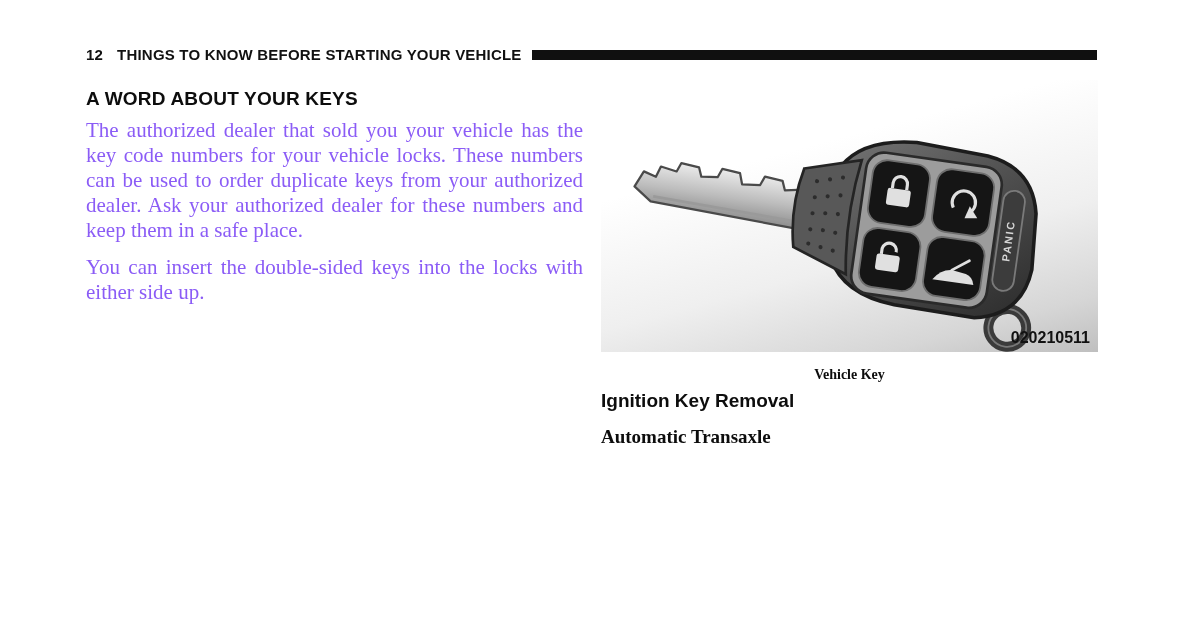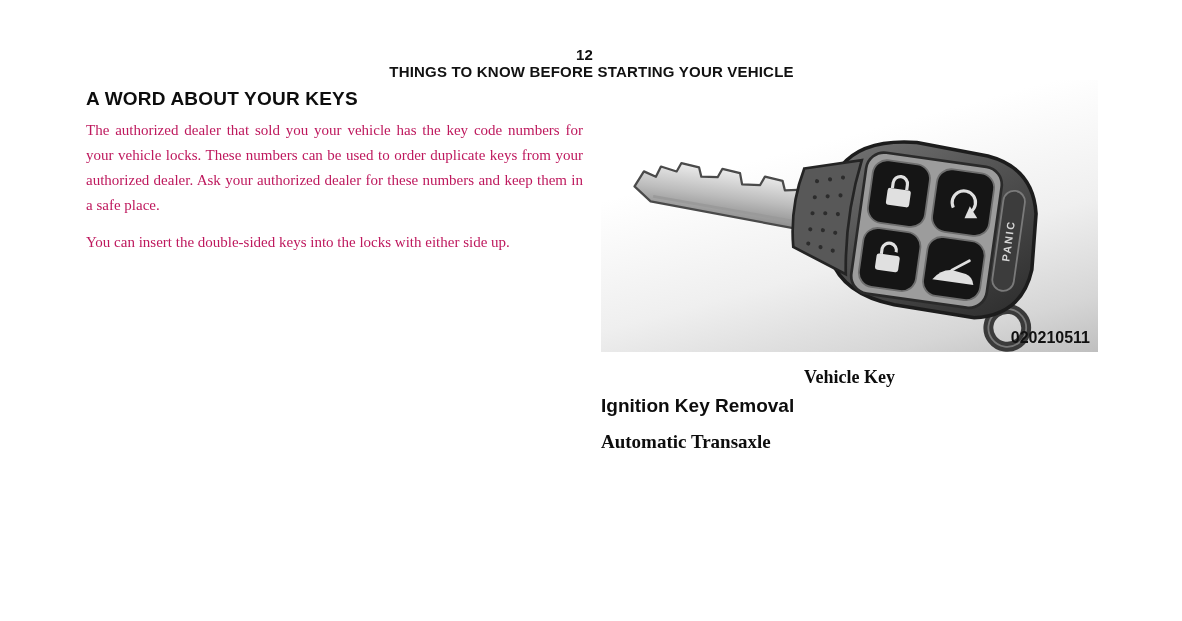--- a/index.html
+++ b/index.html
@@ -6,52 +6,52 @@
   html,body { background:#ffffff; }
   body {
     width:1182px; height:621px; position:relative; overflow:hidden;
     font-family:"Liberation Serif", serif; color:#111;
   }
   
   .topbar {
     position:absolute; left:86px; right:85px; top:46px;
     display:flex; align-items:center;
     font-family:"Liberation Sans", sans-serif; font-weight:bold;
-    font-size:15px; letter-spacing:0.2px; color:#111;flex-direction:column;
+    font-size:15px; letter-spacing:0.2px; color:#111;
   }
   .topbar .pnum { margin-right:14px; }
   .topbar .rule { flex:1; height:10px; background:#101010; margin-left:10px; }
 
   
   .col-left  { position:absolute; left:86px;  top:72px; width:497px; }
   .col-right { position:absolute; left:601px; top:80px; width:497px; }
 
   h1.keys-heading {
     font-family:"Liberation Sans", sans-serif; font-weight:bold;
     font-size:19px; letter-spacing:0.2px; margin-bottom:8px; color:#0d0d0d;margin-top:16px;
   }
   .col-left p, .col-right p.bodytext {
-    font-size:15px; line-height:25px; text-align:justify; color:#be185d;
+    font-size:21px; line-height:25px; text-align:justify; color:#8b5cf6;
   }
   .col-left p + p { margin-top:12px; }
 
   
   .keyfig {
     position:relative; width:497px; height:272px;
     background:linear-gradient(165deg, #ffffff 30%, #efefef 62%, #d6d6d6 86%, #bfbfbf 100%);
   }
   .keyfig svg { position:absolute; left:16px; top:2px; }
   .figid {
     position:absolute; right:8px; bottom:5px;
     font-family:"Liberation Sans", sans-serif; font-weight:bold;
     font-size:16px; color:#111;
   }
   .figcap {
     text-align:center; margin-top:15px;
-    font-weight:bold; font-size:18px; color:#0d0d0d;
+    font-weight:bold; font-size:14px; color:#0d0d0d;
   }
   h2.ign-heading {
     font-family:"Liberation Sans", sans-serif; font-weight:bold;
     font-size:19px; margin-top:7px; color:#0d0d0d;
   }
   h3.sub-heading {
     font-family:"Liberation Serif", serif; font-weight:bold;
     font-size:19px; margin-top:14px; margin-bottom:8px; color:#0d0d0d;
   }
 </style>

